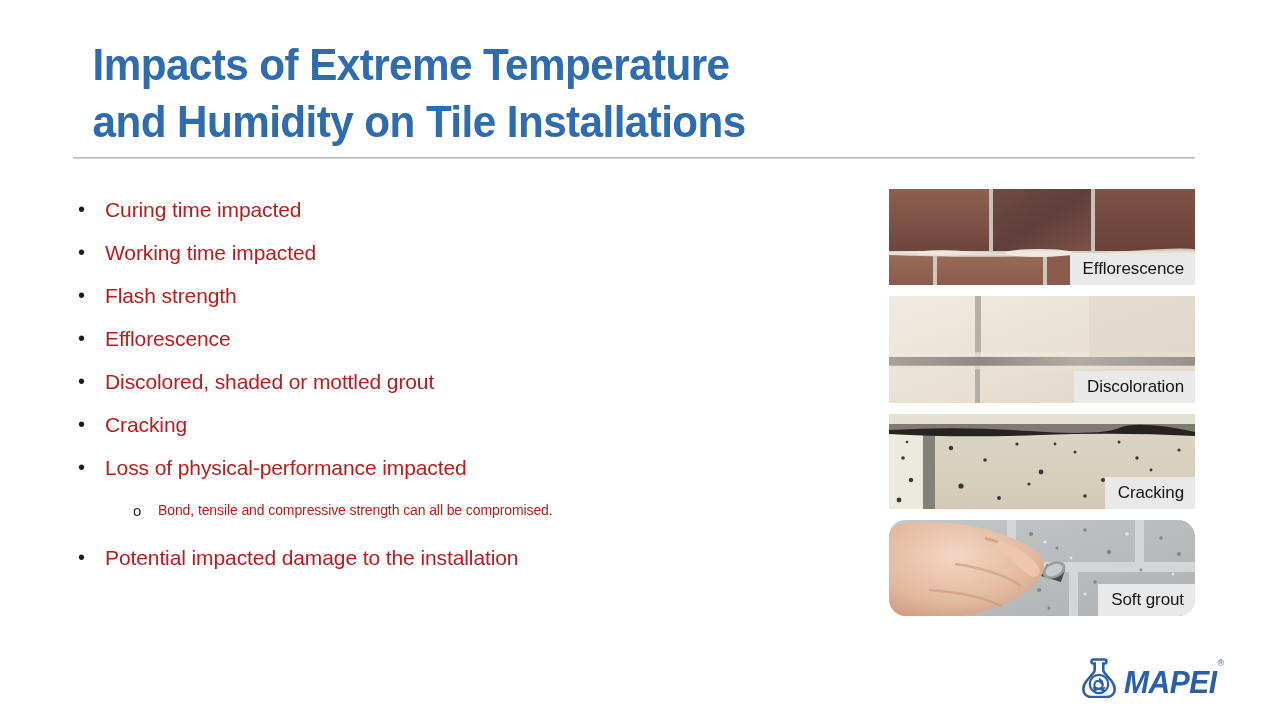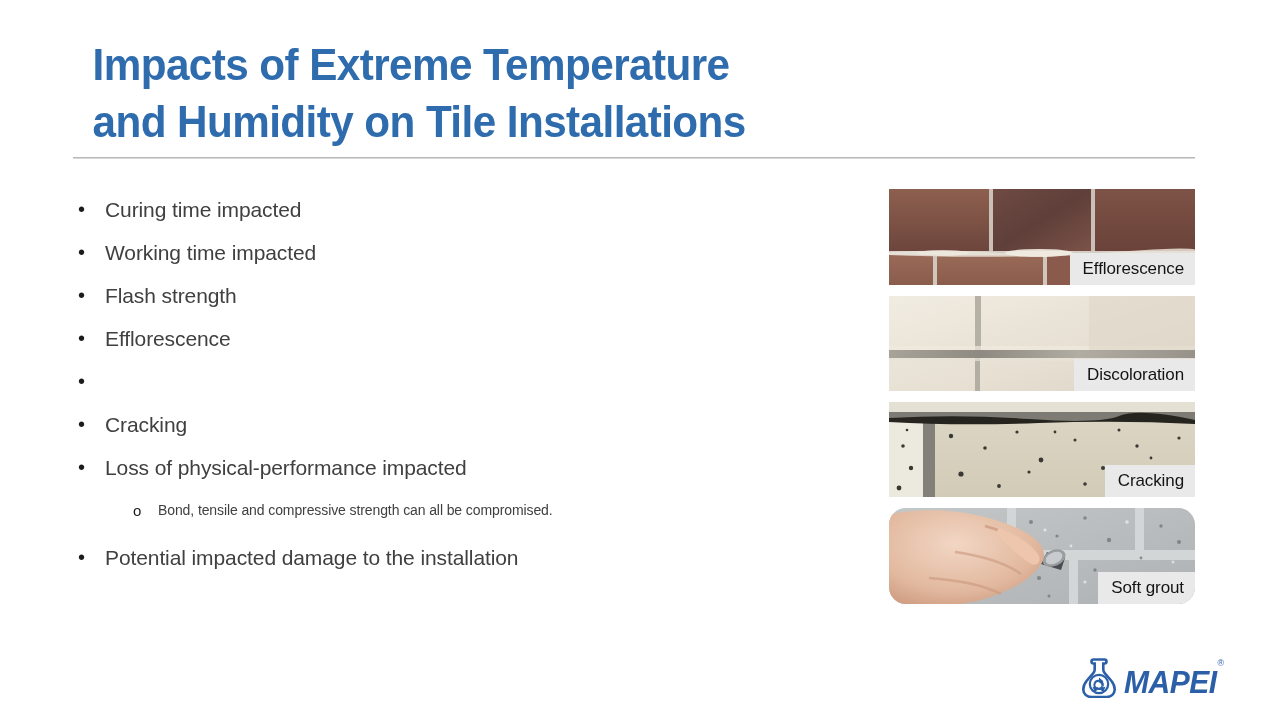--- a/index.html
+++ b/index.html
@@ -73,21 +73,21 @@
     line-height: 27px;
     width: 27px;
     text-align: left;
   }
   .bullet-row.level2 .bullet-mark {
     font-size: 15px;
     line-height: 27px;
     width: 25px;
   }
   .bullet-text {
-    color: #404040;
+    color: #b91c1c;
     font-family: "Liberation Sans", sans-serif;
     font-size: 21px;
     line-height: 27px;
     font-weight: normal;
     letter-spacing: -0.1px;
   }
   .bullet-row.level2 .bullet-text {
     font-size: 14px;
     line-height: 26px;
     max-width: 470px;
@@ -120,21 +120,21 @@
     background: #e9e9e9;
     color: #141414;
     font-family: "Liberation Sans", sans-serif;
     font-size: 17px;
     line-height: 17px;
     padding: 7px 11px 8px 13px;
     white-space: nowrap;
     letter-spacing: -0.1px;
   }
   #panel-0 { height: 96px; }
-  #panel-1 { height: 95px; }
+  #panel-1 { height: 107px; }
   #panel-2 { height: 95px; }
   #panel-3 { height: 96px; border-radius: 17px; }
 
   
   #logo {
     position: absolute;
     left: 1079px;
     top: 650px;
     width: 122px;
     height: 48px;
@@ -191,20 +191,21 @@
       <span class="bullet-text">Flash strength</span>
     </div>
 
     <div class="bullet-row level1">
       <span class="bullet-mark">•</span>
       <span class="bullet-text">Efflorescence</span>
     </div>
 
     <div class="bullet-row level1">
       <span class="bullet-mark">•</span>
+      <span class="bullet-text">Discolored, shaded or mottled grout</span>
     </div>
 
     <div class="bullet-row level1">
       <span class="bullet-mark">•</span>
       <span class="bullet-text">Cracking</span>
     </div>
 
     <div class="bullet-row level1">
       <span class="bullet-mark">•</span>
       <span class="bullet-text">Loss of physical-performance impacted</span>

